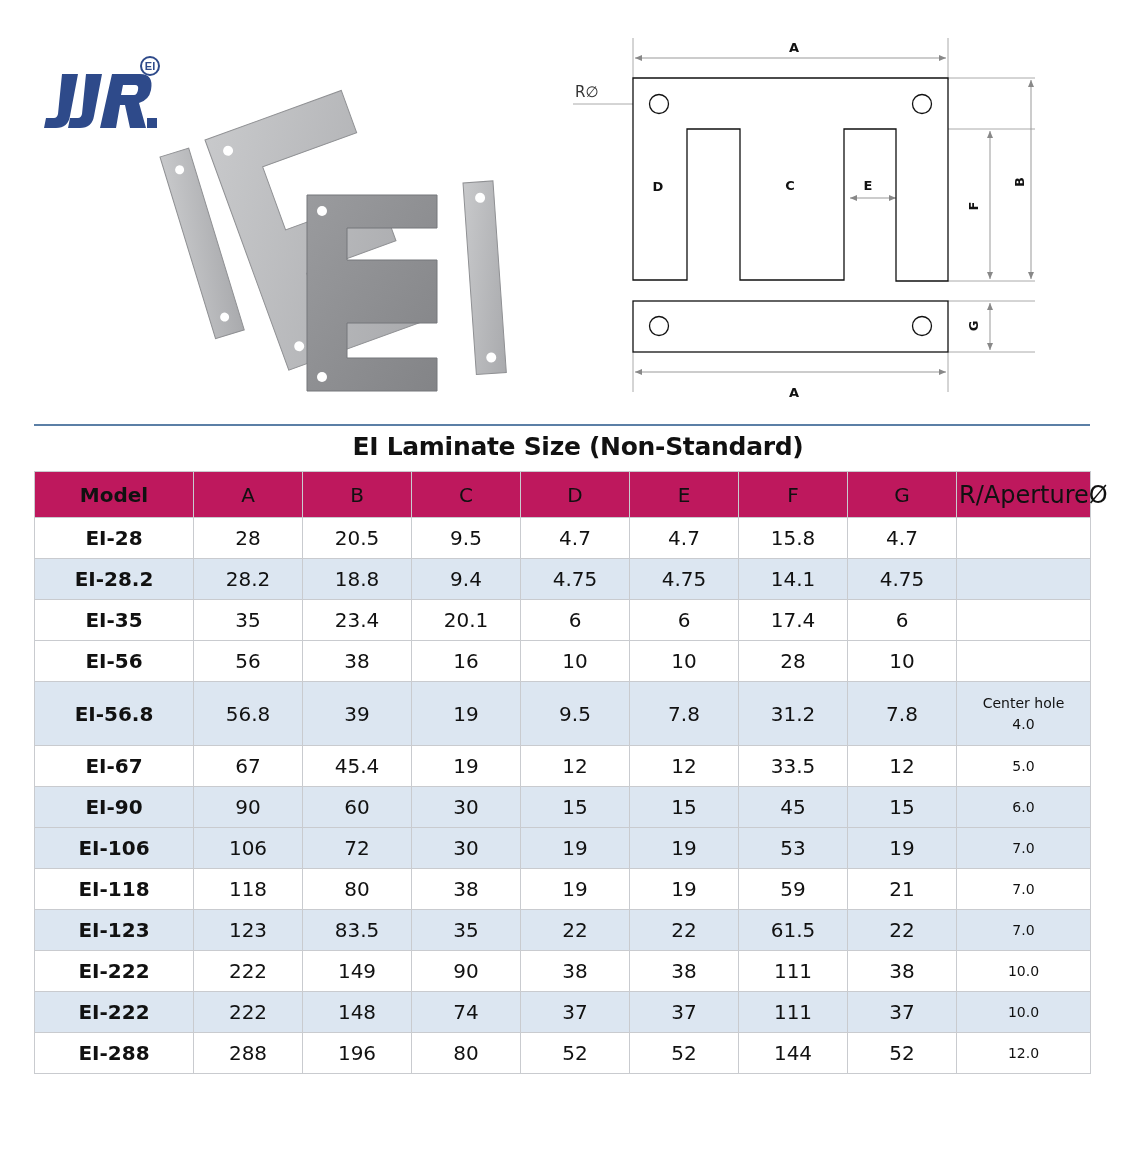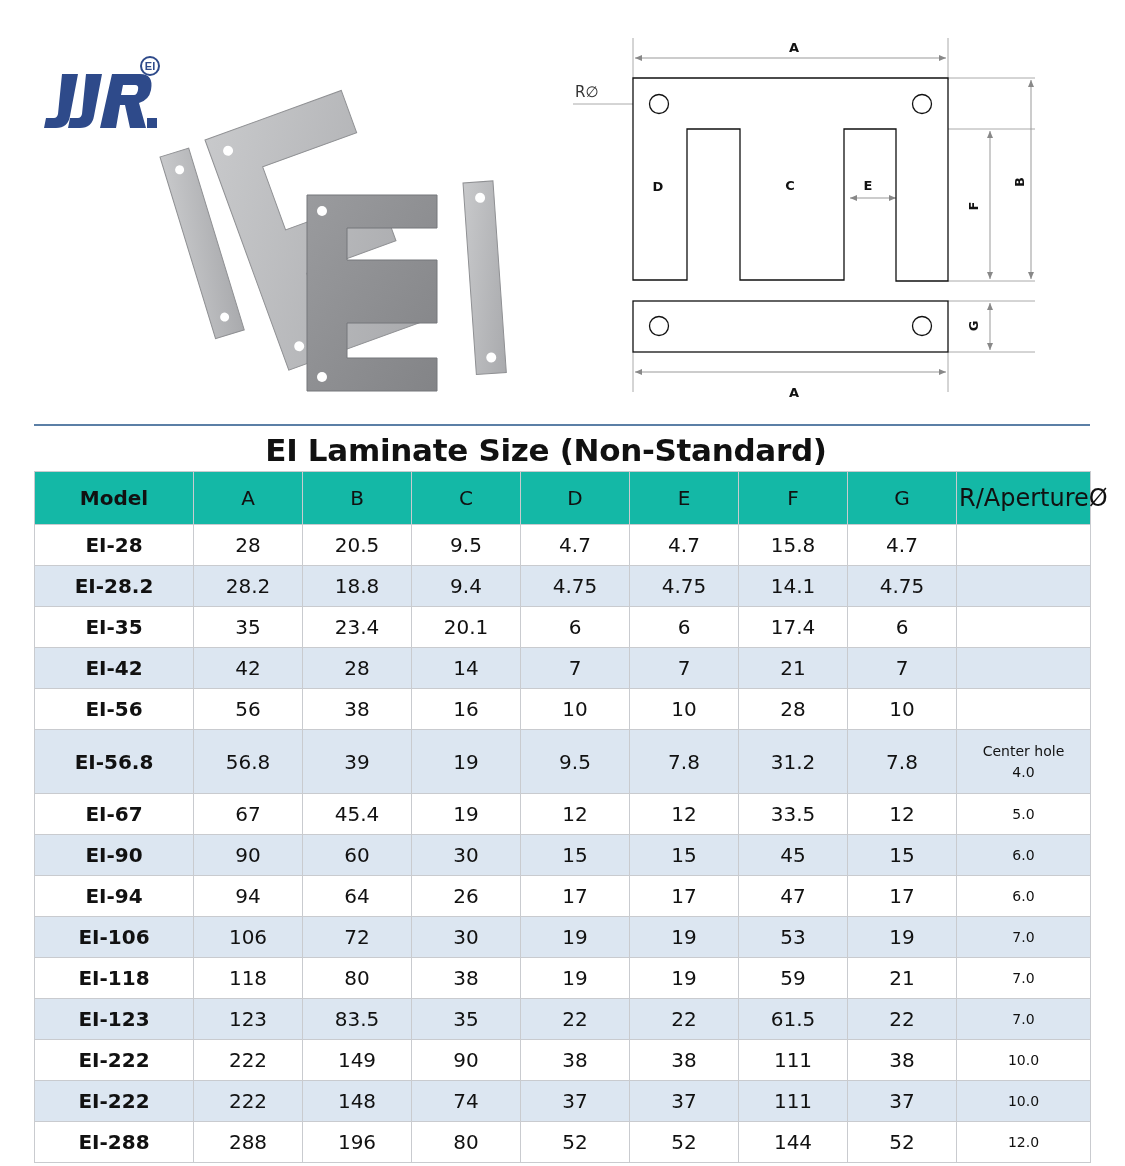--- a/index.html
+++ b/index.html
@@ -6,35 +6,35 @@
     html, body { width: 1125px; height: 1166px; background: #ffffff; overflow: hidden; }
     body { position: relative; font-family: "Liberation Sans", "DejaVu Sans", sans-serif; color: #111; }
 
     .logo { position: absolute; left: 40px; top: 30px; width: 125px; height: 80px; margin-top: 24px; }
     .photo { position: absolute; left: 150px; top: 85px; width: 380px; height: 315px; }
     .diagram { position: absolute; left: 565px; top: 30px; width: 480px; height: 380px; }
 
     .rule { position: absolute; left: 34px; top: 424px; width: 1056px; height: 2px; background: #5b7fa6; }
 
     .table-title {
-      position: absolute; left: 18px; top: 432px; width: 1056px; text-align: center;
-      font-family: "DejaVu Sans", sans-serif; font-weight: bold; font-size: 31px; color: #111;
+      position: absolute; left: 50px; top: 432px; width: 1056px; text-align: center;
+      font-family: "DejaVu Sans", sans-serif; font-weight: bold; font-size: 25px; color: #111;
       letter-spacing: -0.3px;
     }
 
     table.specs {
       position: absolute; left: 34px; top: 471px; width: 1056px;
       border-collapse: collapse; table-layout: fixed;
       font-family: "DejaVu Sans", sans-serif; font-size: 20px; color: #111;
     }
     table.specs th, table.specs td {
       border: 1.5px solid #c9cbcf; text-align: center; vertical-align: middle;
       height: 41px; padding: 0 2px; font-weight: normal; line-height: 1.5;
     }
-    table.specs thead th { height: 53px; background: #14b8a6; margin-left: 42px; }
+    table.specs thead th { height: 46px; background: #be185d; margin-left: 42px; }
     table.specs thead th.model-h { font-weight: bold; }
     table.specs td.model { font-weight: bold; }
     table.specs tr.alt td { background: #dce6f1; }
     table.specs tr.tall td { height: 64px; }
     table.specs th.rcol { font-size: 24px; }
     table.specs td.rcol { font-size: 14px; line-height: 1.5; }
   </style>
 </head>
 <body>
 
@@ -212,33 +212,20 @@
         <td>23.4</td>
         <td>20.1</td>
         <td>6</td>
         <td>6</td>
         <td>17.4</td>
         <td>6</td>
         <td class="rcol">
           <div></div>
         </td>
       </tr>
-      <tr class="alt">
-        <td class="model">EI-42</td>
-        <td>42</td>
-        <td>28</td>
-        <td>14</td>
-        <td>7</td>
-        <td>7</td>
-        <td>21</td>
-        <td>7</td>
-        <td class="rcol">
-          <div></div>
-        </td>
-      </tr>
       <tr>
         <td class="model">EI-56</td>
         <td>56</td>
         <td>38</td>
         <td>16</td>
         <td>10</td>
         <td>10</td>
         <td>28</td>
         <td>10</td>
         <td class="rcol">
@@ -278,33 +265,20 @@
         <td>60</td>
         <td>30</td>
         <td>15</td>
         <td>15</td>
         <td>45</td>
         <td>15</td>
         <td class="rcol">
           <div>6.0</div>
         </td>
       </tr>
-      <tr>
-        <td class="model">EI-94</td>
-        <td>94</td>
-        <td>64</td>
-        <td>26</td>
-        <td>17</td>
-        <td>17</td>
-        <td>47</td>
-        <td>17</td>
-        <td class="rcol">
-          <div>6.0</div>
-        </td>
-      </tr>
       <tr class="alt">
         <td class="model">EI-106</td>
         <td>106</td>
         <td>72</td>
         <td>30</td>
         <td>19</td>
         <td>19</td>
         <td>53</td>
         <td>19</td>
         <td class="rcol">

